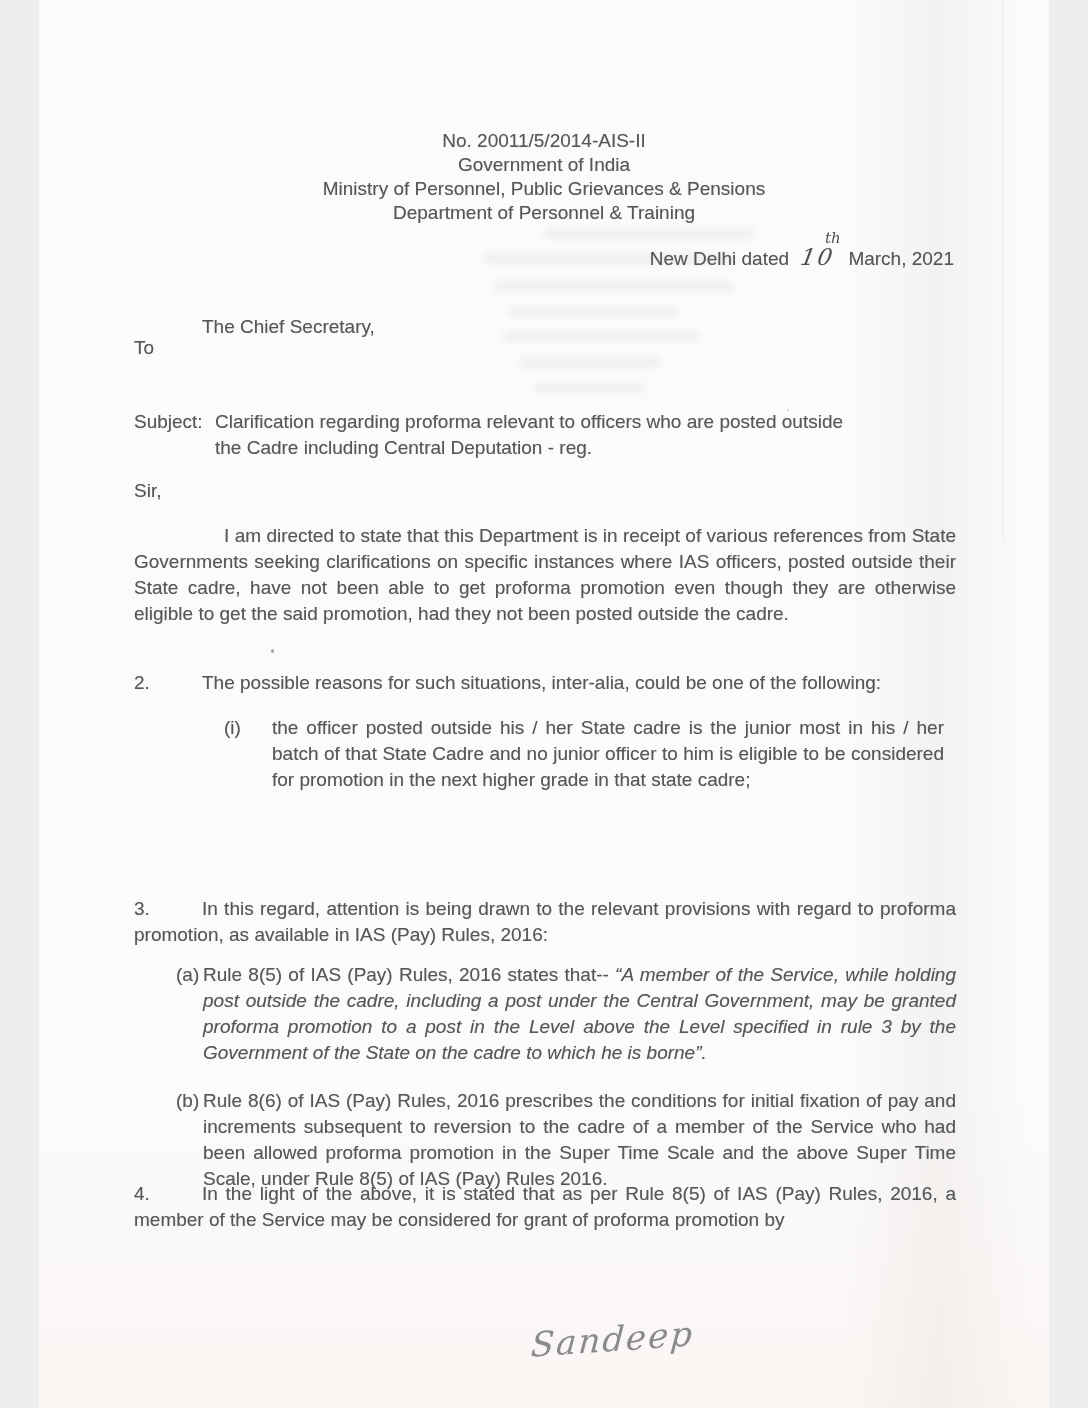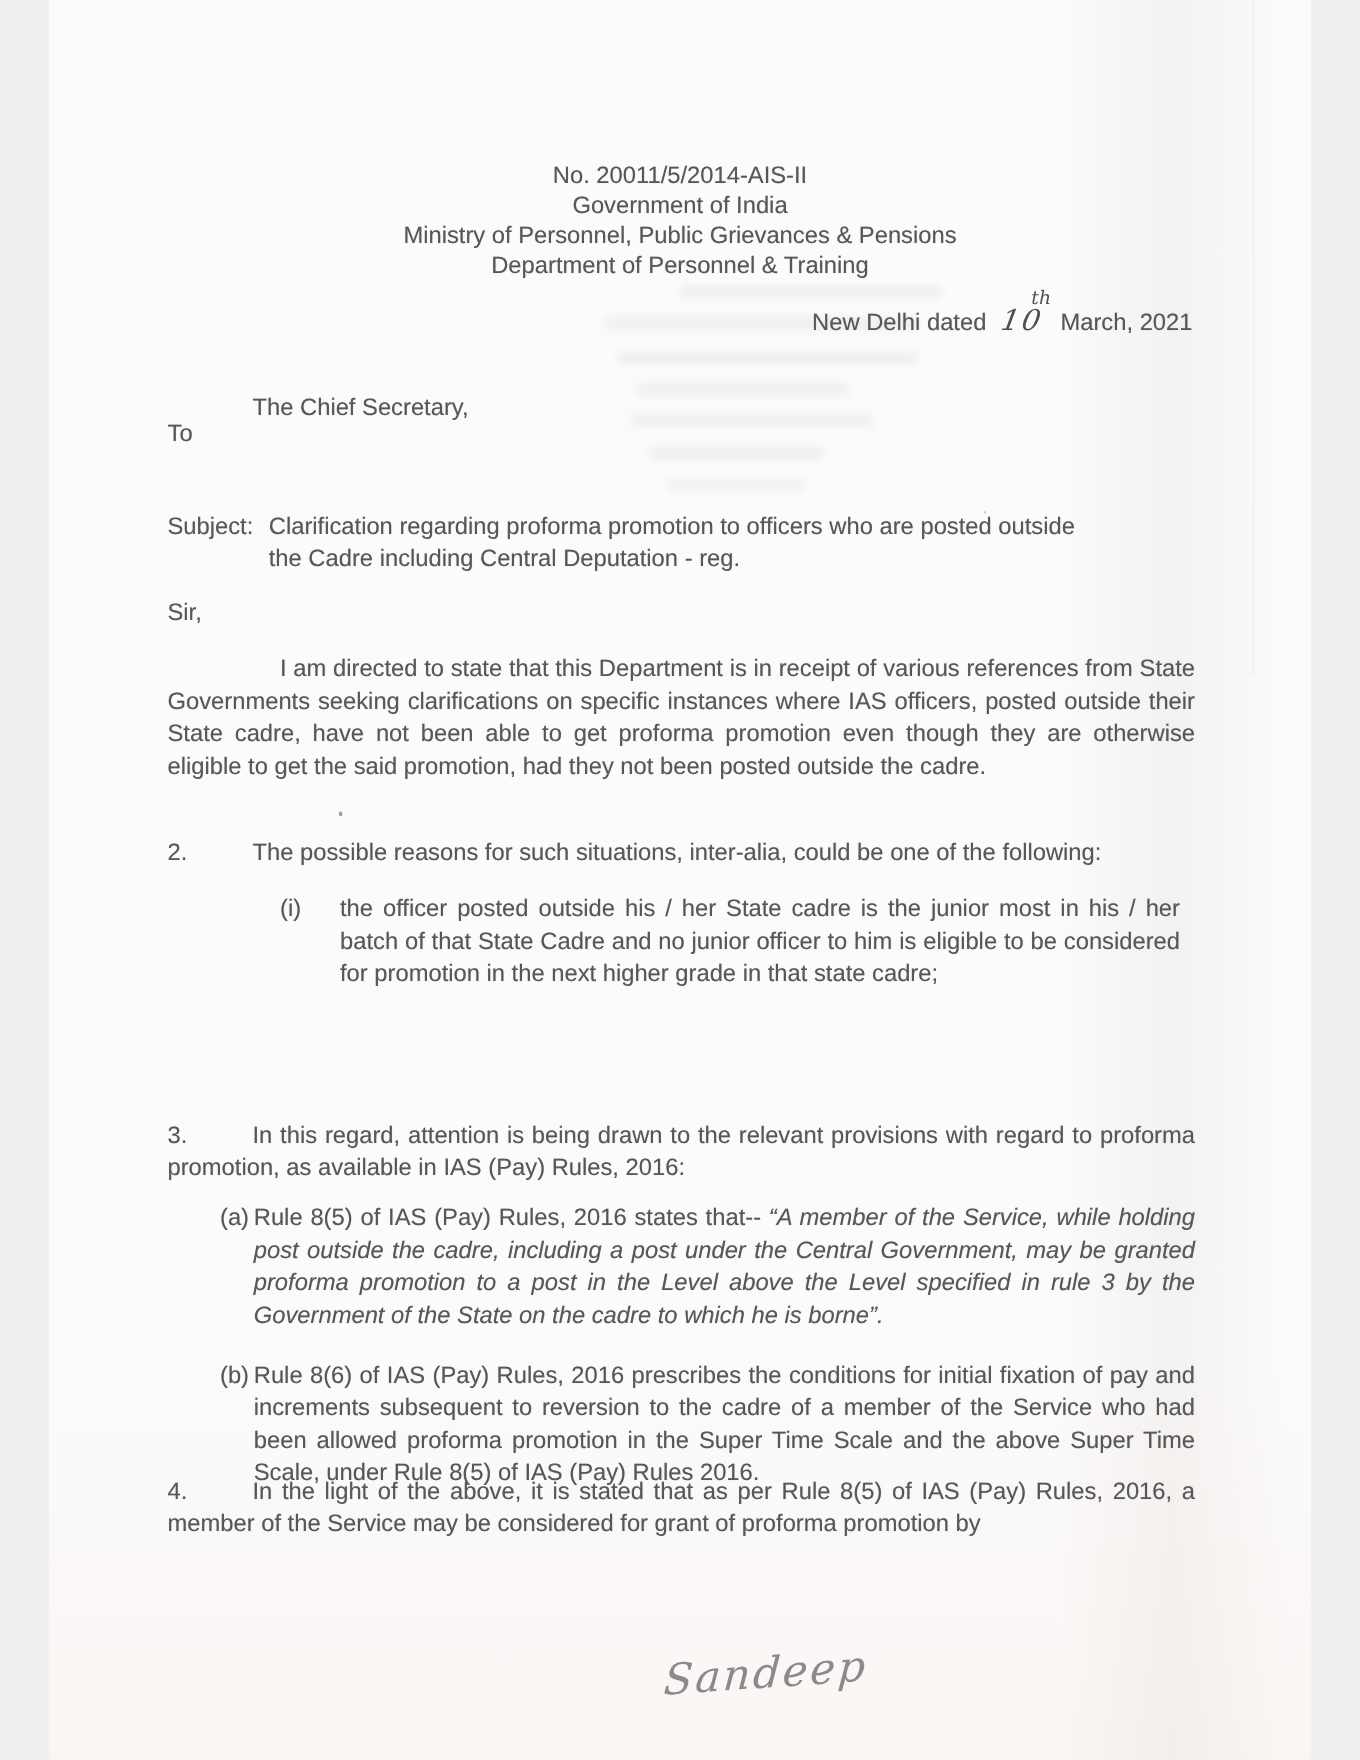--- a/index.html
+++ b/index.html
@@ -124,21 +124,21 @@
   <div class="block hdr hdr-3">Ministry of Personnel, Public Grievances &amp; Pensions</div>
 
   <div class="block date-line">
     <span>New Delhi dated</span><span class="day-wrap"><span class="hand day">10</span><span class="hand ordinal">th</span></span><span>March, 2021</span>
   </div>
 
   <div class="block to-label">To</div>
   <div class="block addr-1">The Chief Secretary,</div>
 
   <div class="block subject">
-    <span class="lbl">Subject:</span><span>Clarification regarding proforma promotion to officers who are posted outside</span><br>
+    <span class="lbl">Subject:</span><span>Clarification regarding proforma relevant to officers who are posted outside</span><br>
     <span>the Cadre including Central Deputation - reg.</span>
   </div>
 
   <div class="block sir">Sir,</div>
 
   <div class="block para para-1">I am directed to state that this Department is in receipt of various references from State Governments seeking clarifications on specific instances where IAS officers, posted outside their State cadre, have not been able to get proforma promotion even though they are otherwise eligible to get the said promotion, had they not been posted outside the cadre.</div>
 
   <div class="block para num-para para-2">
     <span class="num">2.</span><span>The possible reasons for such situations, inter-alia, could be one of the following:</span>
   </div>

